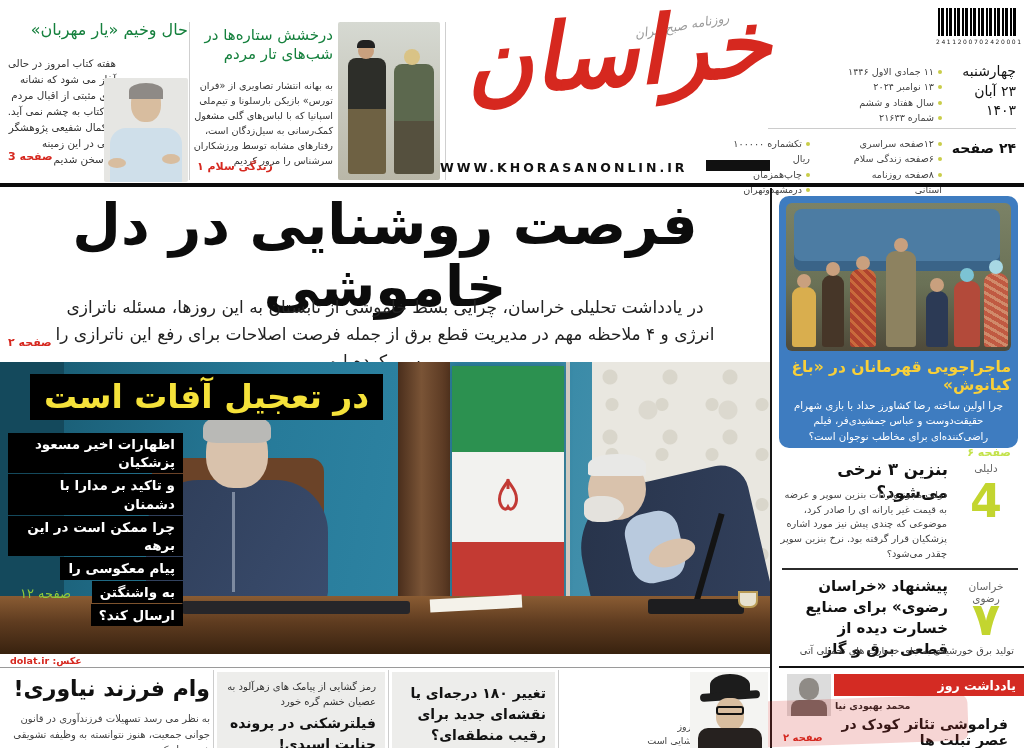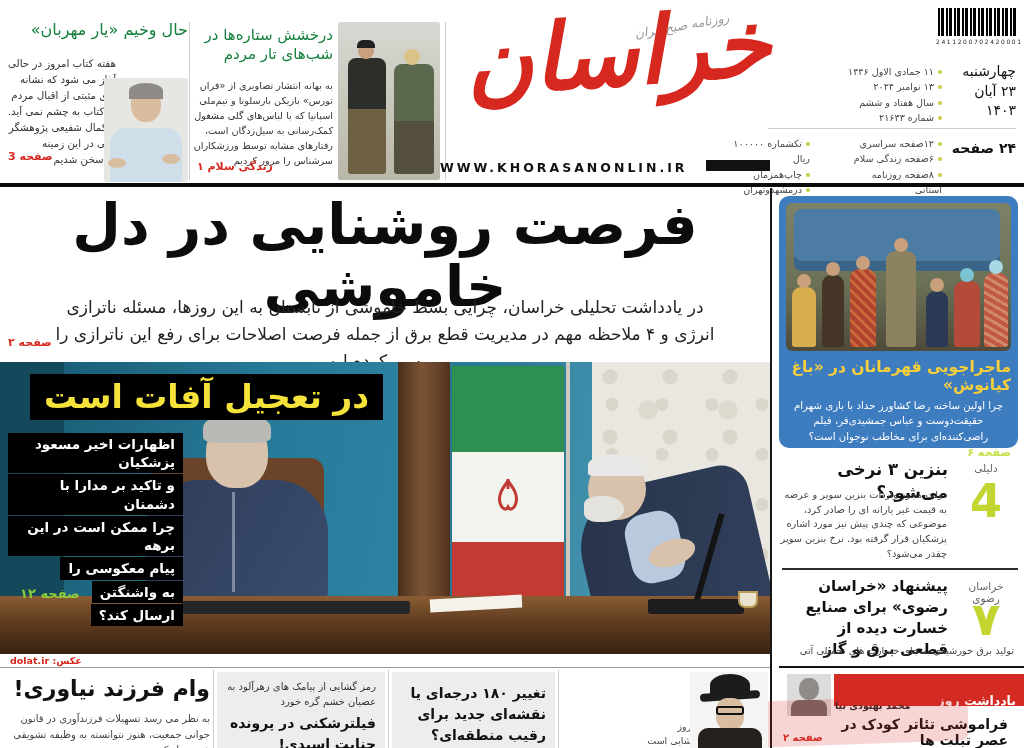--- a/index.html
+++ b/index.html
@@ -110,21 +110,21 @@
   .mic{position:absolute;left:706px;top:150px;width:6px;height:92px;background:#141414;transform:rotate(16deg)}
   .mic-base{position:absolute;left:648px;bottom:40px;width:96px;height:15px;background:#1d1d1f;border-radius:3px}
   .cup{position:absolute;left:738px;bottom:46px;width:20px;height:17px;background:#e8e2cf;border:2px solid #b99b55;border-radius:0 0 7px 7px}
 
   .ph-title{position:absolute;left:30px;top:12px;z-index:5;background:#000;color:#f5e23a;
             font-size:33px;font-weight:bold;padding:3px 14px;line-height:1.2}
   .ph-lines{position:absolute;left:8px;top:70px;width:175px;z-index:5;text-align:right}
   .ph-lines .row{margin:1px 0;text-align:right}
   .ph-lines .ln{display:inline-block;background:#000;color:#fff;font-size:13.5px;font-weight:bold;
                 padding:2px 8px;line-height:1.35}
-  .ph-ref{position:absolute;left:20px;top:224px;z-index:5;color:#8fcb3c;font-weight:bold;font-size:13px}
+  .ph-ref{position:absolute;left:20px;top:224px;z-index:5;color:#8fcb3c;font-weight:normal;font-size:13px}
   .credit{left:10px;top:655px;font-size:9.5px;color:#d6281f;font-weight:bold}
 
   
   .vdiv{left:770px;top:188px;width:2px;height:560px;background:#161616}
   .film-box{left:779px;top:196px;width:239px;height:252px;background:#3e7cc0;border-radius:10px;padding:7px}
   .film-scene{position:relative;height:148px;border-radius:6px;overflow:hidden;
               background:linear-gradient(#7b8266 0%,#6a7156 55%,#4f4a3a 100%)}
   .truck{position:absolute;left:8px;top:6px;width:206px;height:62px;background:#4c7ca3;border-radius:8px;
          box-shadow:inset 0 -10px 0 #3a6488}
   .kid{position:absolute;bottom:4px;border-radius:9px 9px 3px 3px}
@@ -153,21 +153,21 @@
   .i2 .sb-title{font-size:15px}
   .sb-body{position:absolute;left:0;top:30px;width:168px;font-size:9.8px;color:#444;text-align:right;line-height:1.5}
   .i2 .sb-body{top:68px;width:235px}
   .sb-sep{left:782px;top:568px;width:236px;height:2px;background:#2b2b2b}
 
   .note-box{left:779px;top:666px;width:245px;height:82px;border-top:2px solid #111}
   .note-photo{position:absolute;left:8px;top:6px;width:44px;height:42px;background:#dcdcdc;overflow:hidden}
   .note-photo .head{position:absolute;left:12px;top:4px;width:20px;height:22px;background:#8f8b86;border-radius:45%}
   .note-photo .shoulders{position:absolute;left:4px;top:26px;width:36px;height:16px;background:#6e6a66;border-radius:8px 8px 0 0}
   .note-bar{position:absolute;left:55px;right:0;top:6px;height:22px;background:#d42b23;color:#fff;
-            font-weight:bold;font-size:12.5px;line-height:22px;text-align:right;padding:16px 8px}
+            font-weight:bold;font-size:12.5px;line-height:22px;text-align:right;padding:1px 8px}
   .note-author{position:absolute;left:56px;top:32px;font-size:9.5px;font-weight:bold;color:#222}
   .note-title{position:absolute;right:16px;left:28px;top:48px;font-weight:bold;font-size:14px;text-align:right}
   .note-ref{position:absolute;left:4px;top:64px;font-size:10px}
   .note-wm{position:absolute;left:-26px;top:30px;width:215px;height:46px;background:rgba(210,45,40,.2);
            border-radius:8px;transform:rotate(-2deg)}
 
   
   .bstrip-line{left:0;top:667px;width:770px;height:1px;background:#9a9a9a}
   .bvsep{top:670px;height:78px;width:1px;background:#ccc;position:absolute}
   .bcol{position:absolute;top:672px;height:76px;overflow:hidden}

